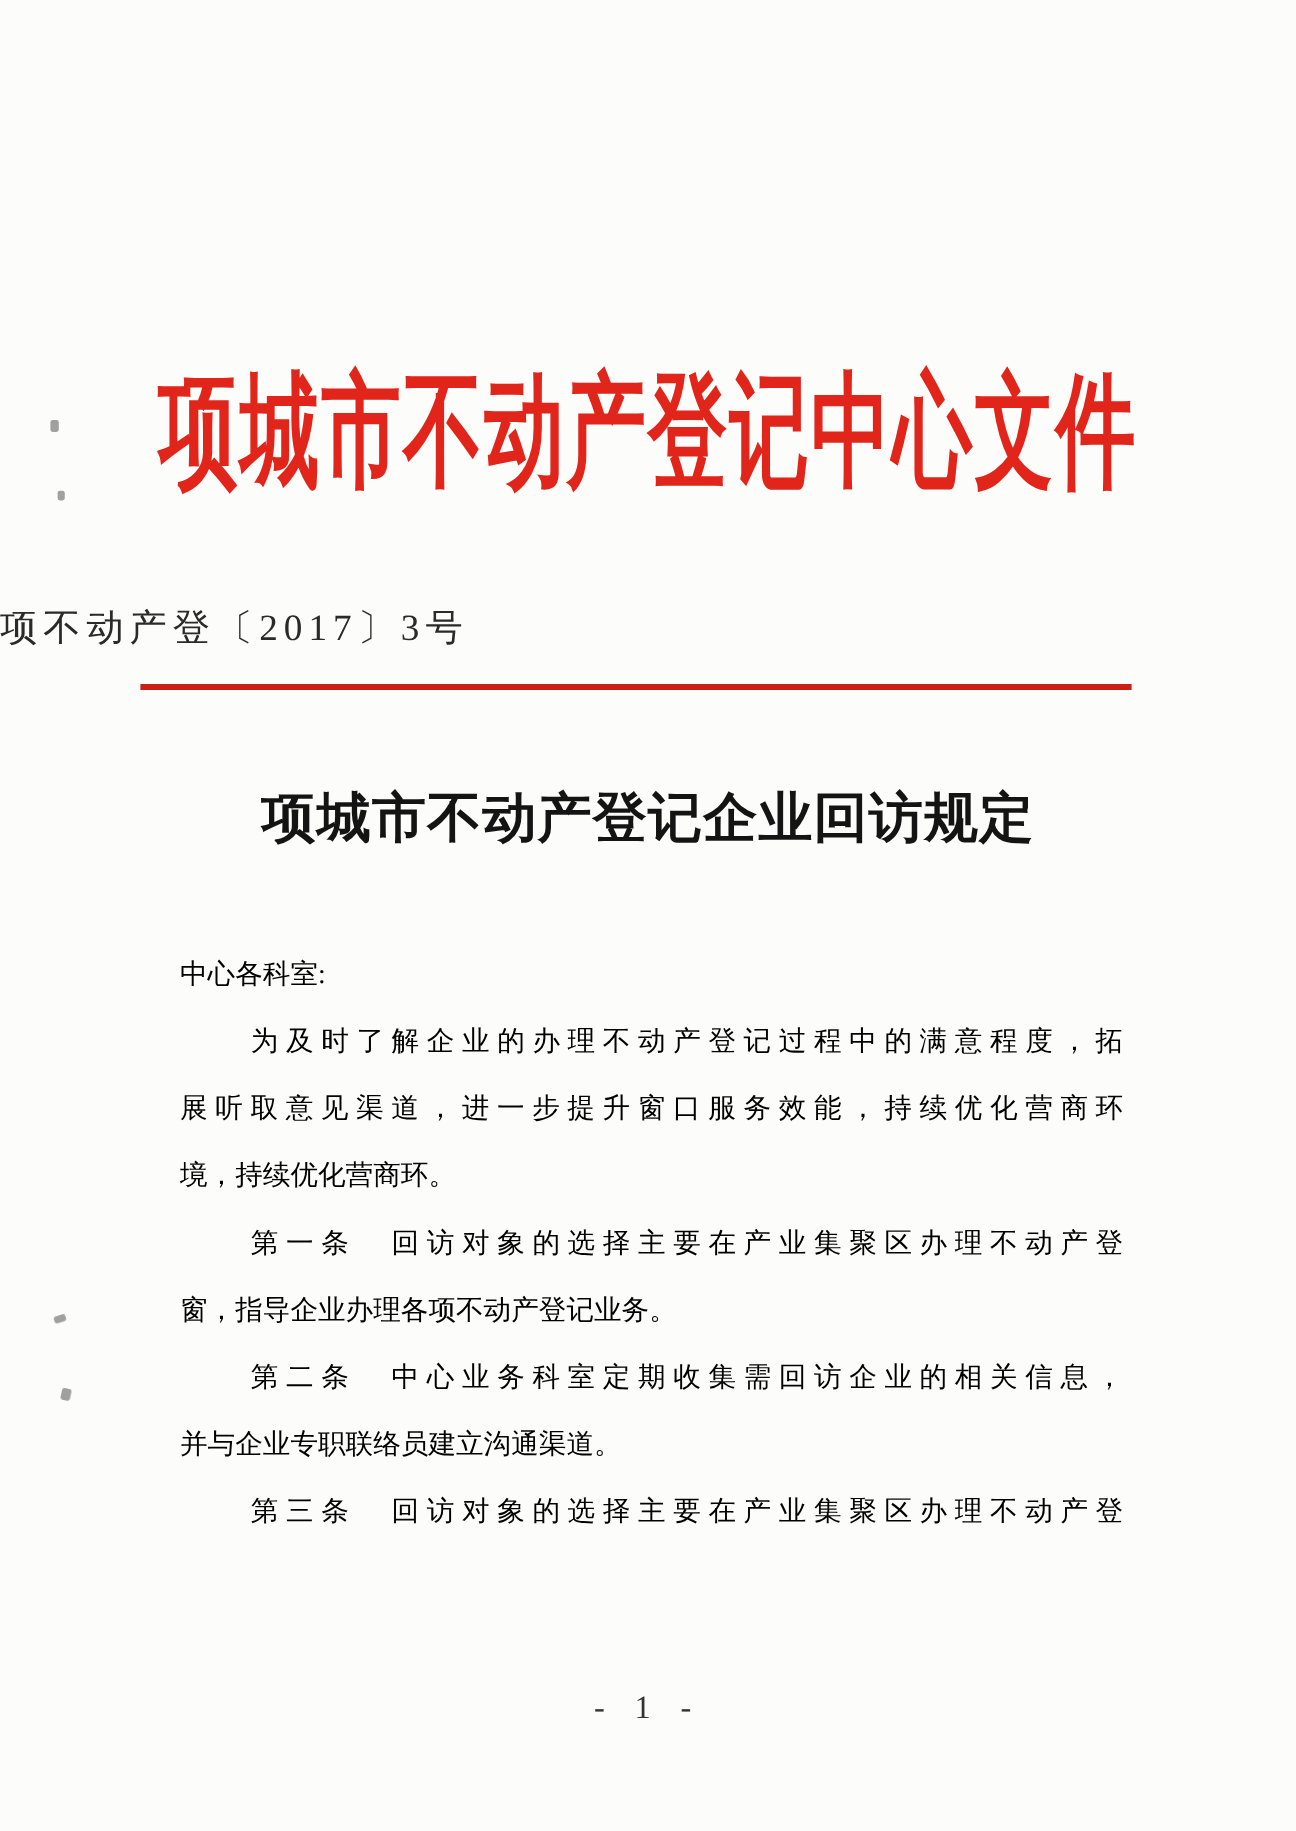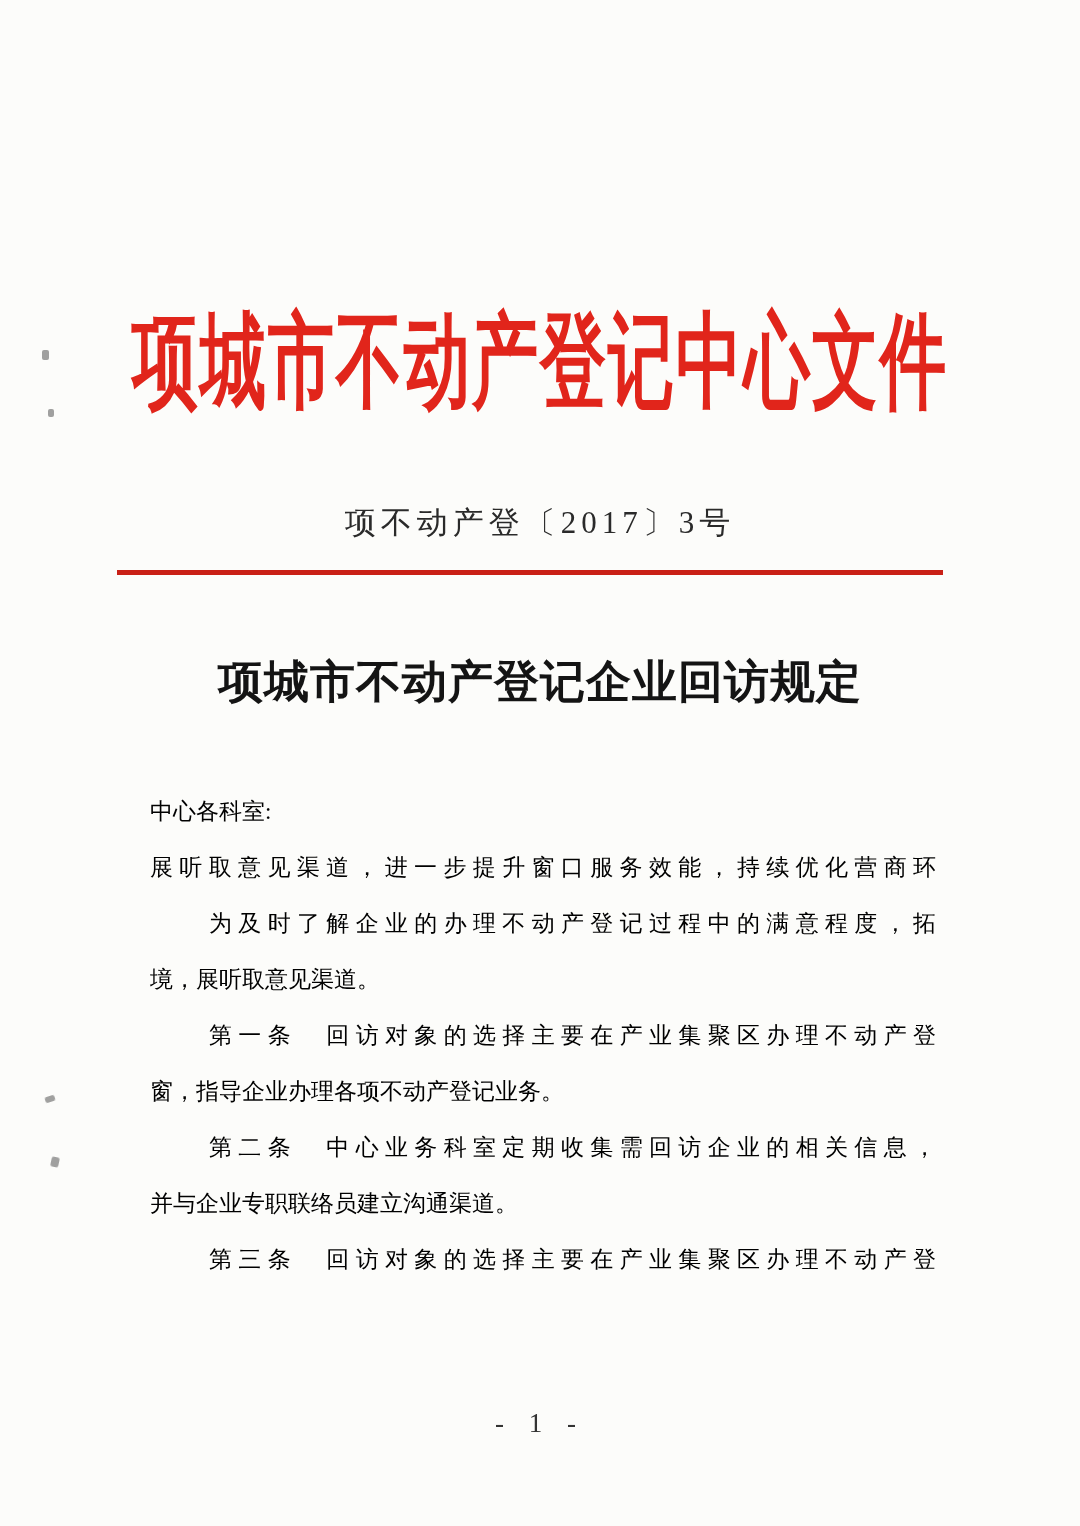--- a/index.html
+++ b/index.html
@@ -19,21 +19,20 @@
     font-size:66px;line-height:76px;
     font-weight:bold;
     letter-spacing:2px;
     transform:scaleY(1.58);
     transform-origin:top center;
     white-space:nowrap;
   }
   
   .doc-number{
     position:absolute;top:502px;left:0;width:100%;
-    text-align:center;
     font-size:31px;
     letter-spacing:5px;
     color:#2a2a2a;
   }
   
   .red-rule{
     position:absolute;top:570px;left:117px;
     width:826px;height:5px;
   }
   
@@ -81,23 +80,23 @@
   <div class="letterhead" style="color:#e1251b;">项城市不动产登记中心文件</div>
 
   <div class="doc-number">项不动产登〔2017〕3号</div>
 
   <div class="red-rule" style="background:#c92016;"></div>
 
   <h1 class="doc-title">项城市不动产登记企业回访规定</h1>
 
   <div class="body-block">
     <div class="bl">中心各科室:</div>
+    <div class="bl jl ind">为及时了解企业的办理不动产登记过程中的满意程度，拓</div>
     <div class="bl jl">展听取意见渠道，进一步提升窗口服务效能，持续优化营商环</div>
-    <div class="bl jl ind">为及时了解企业的办理不动产登记过程中的满意程度，拓</div>
-    <div class="bl">境，展听取意见渠道。</div>
+    <div class="bl">境，持续优化营商环。</div>
     <div class="bl jl ind">第一条　回访对象的选择主要在产业集聚区办理不动产登</div>
     <div class="bl">窗，指导企业办理各项不动产登记业务。</div>
     <div class="bl jl ind">第二条　中心业务科室定期收集需回访企业的相关信息，</div>
     <div class="bl">并与企业专职联络员建立沟通渠道。</div>
     <div class="bl jl ind">第三条　回访对象的选择主要在产业集聚区办理不动产登</div>
   </div>
 
   <div class="page-number">- 1 -</div>
 
   <div class="mark m1"></div>

